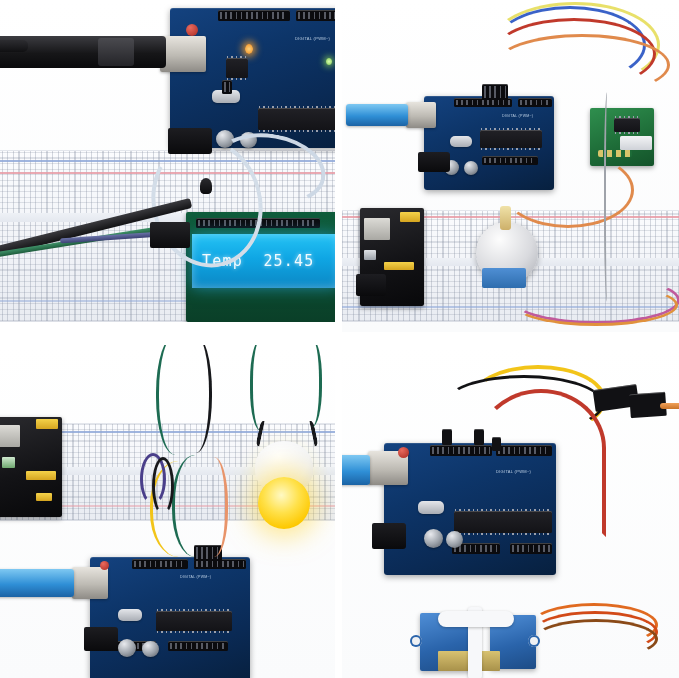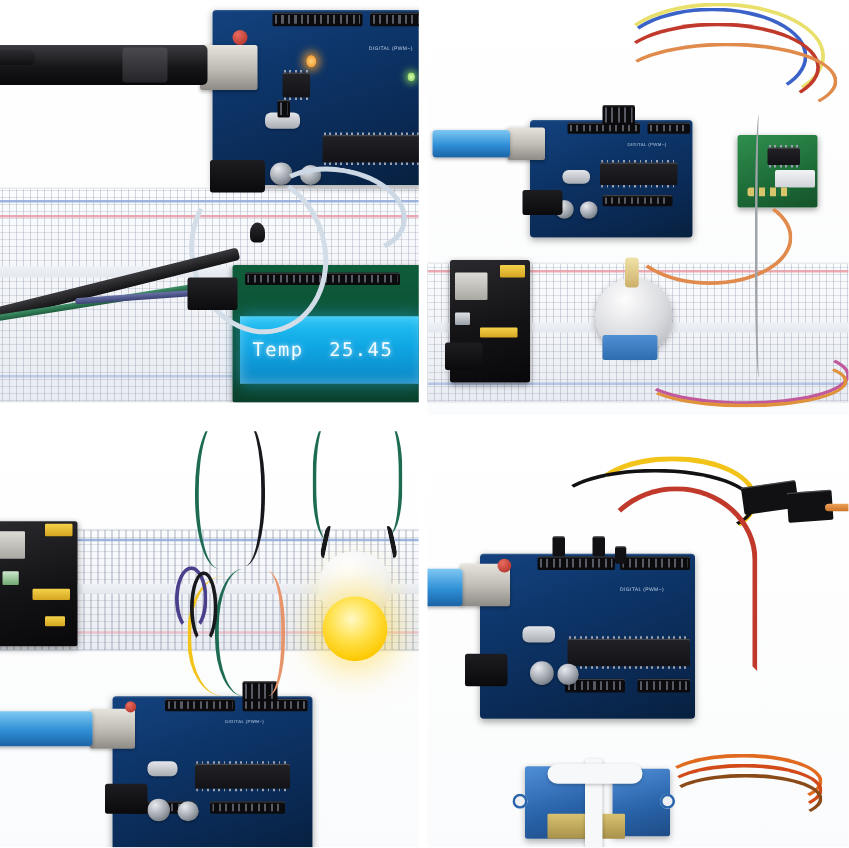--- a/index.html
+++ b/index.html
@@ -214,21 +214,21 @@
       <div class="chip" style="left:258px;top:108px;width:84px;height:22px;"></div>
       <div class="chip" style="left:226px;top:58px;width:22px;height:20px;"></div>
       <div class="xtal" style="left:212px;top:90px;width:28px;height:13px;"></div>
       <div class="cap" style="left:216px;top:130px;width:18px;height:18px;"></div>
       <div class="cap" style="left:240px;top:132px;width:17px;height:16px;"></div>
       <div class="barrel" style="left:168px;top:128px;width:44px;height:26px;"></div>
       <div class="hdr" style="left:222px;top:80px;width:10px;height:14px;"></div>
 
       <div id="lcdModule" style="left:186px;top:212px;width:152px;height:110px;"></div>
       <div class="hdr" style="left:196px;top:218px;width:124px;height:10px;"></div>
-      <div id="lcdGlass" style="left:192px;top:253px;width:146px;height:54px;">
+      <div id="lcdGlass" style="left:192px;top:234px;width:146px;height:54px;">
         <div id="lcdText">Temp  25.45</div>
       </div>
 
       <div style="position:absolute;left:152px;top:138px;width:110px;height:130px;
                   border:4px solid #d3dde8;border-radius:52%;border-top-color:transparent;
                   transform:rotate(-14deg);"></div>
       <div style="position:absolute;left:214px;top:134px;width:112px;height:70px;
                   border:4px solid #cdd8e5;border-radius:50%;
                   border-bottom-color:transparent;border-left-color:transparent;
                   transform:rotate(10deg);"></div>

